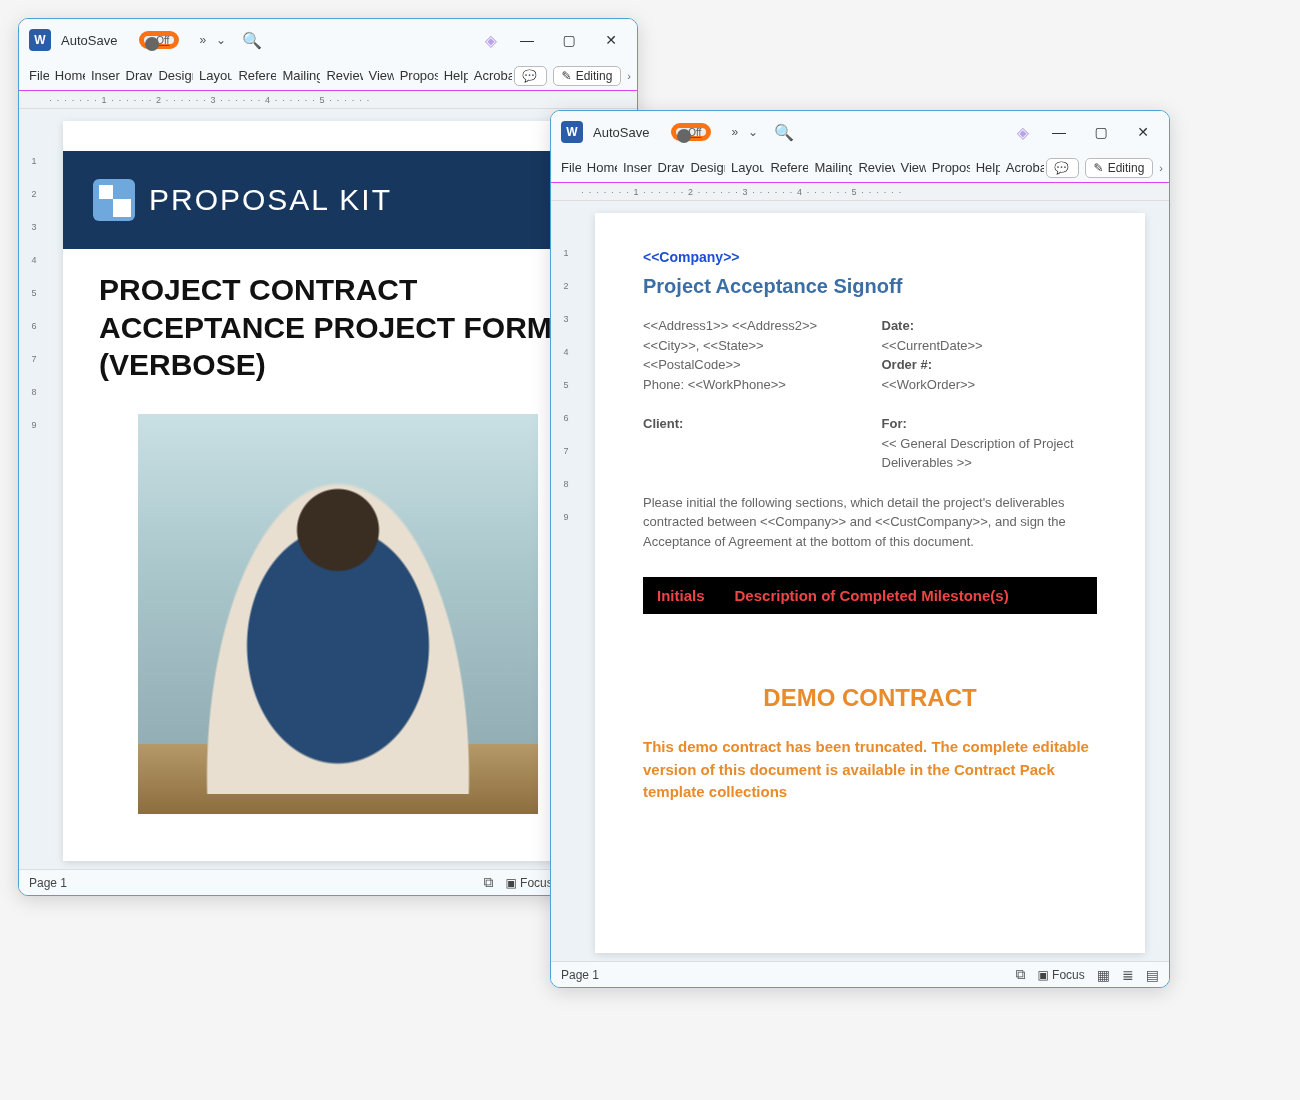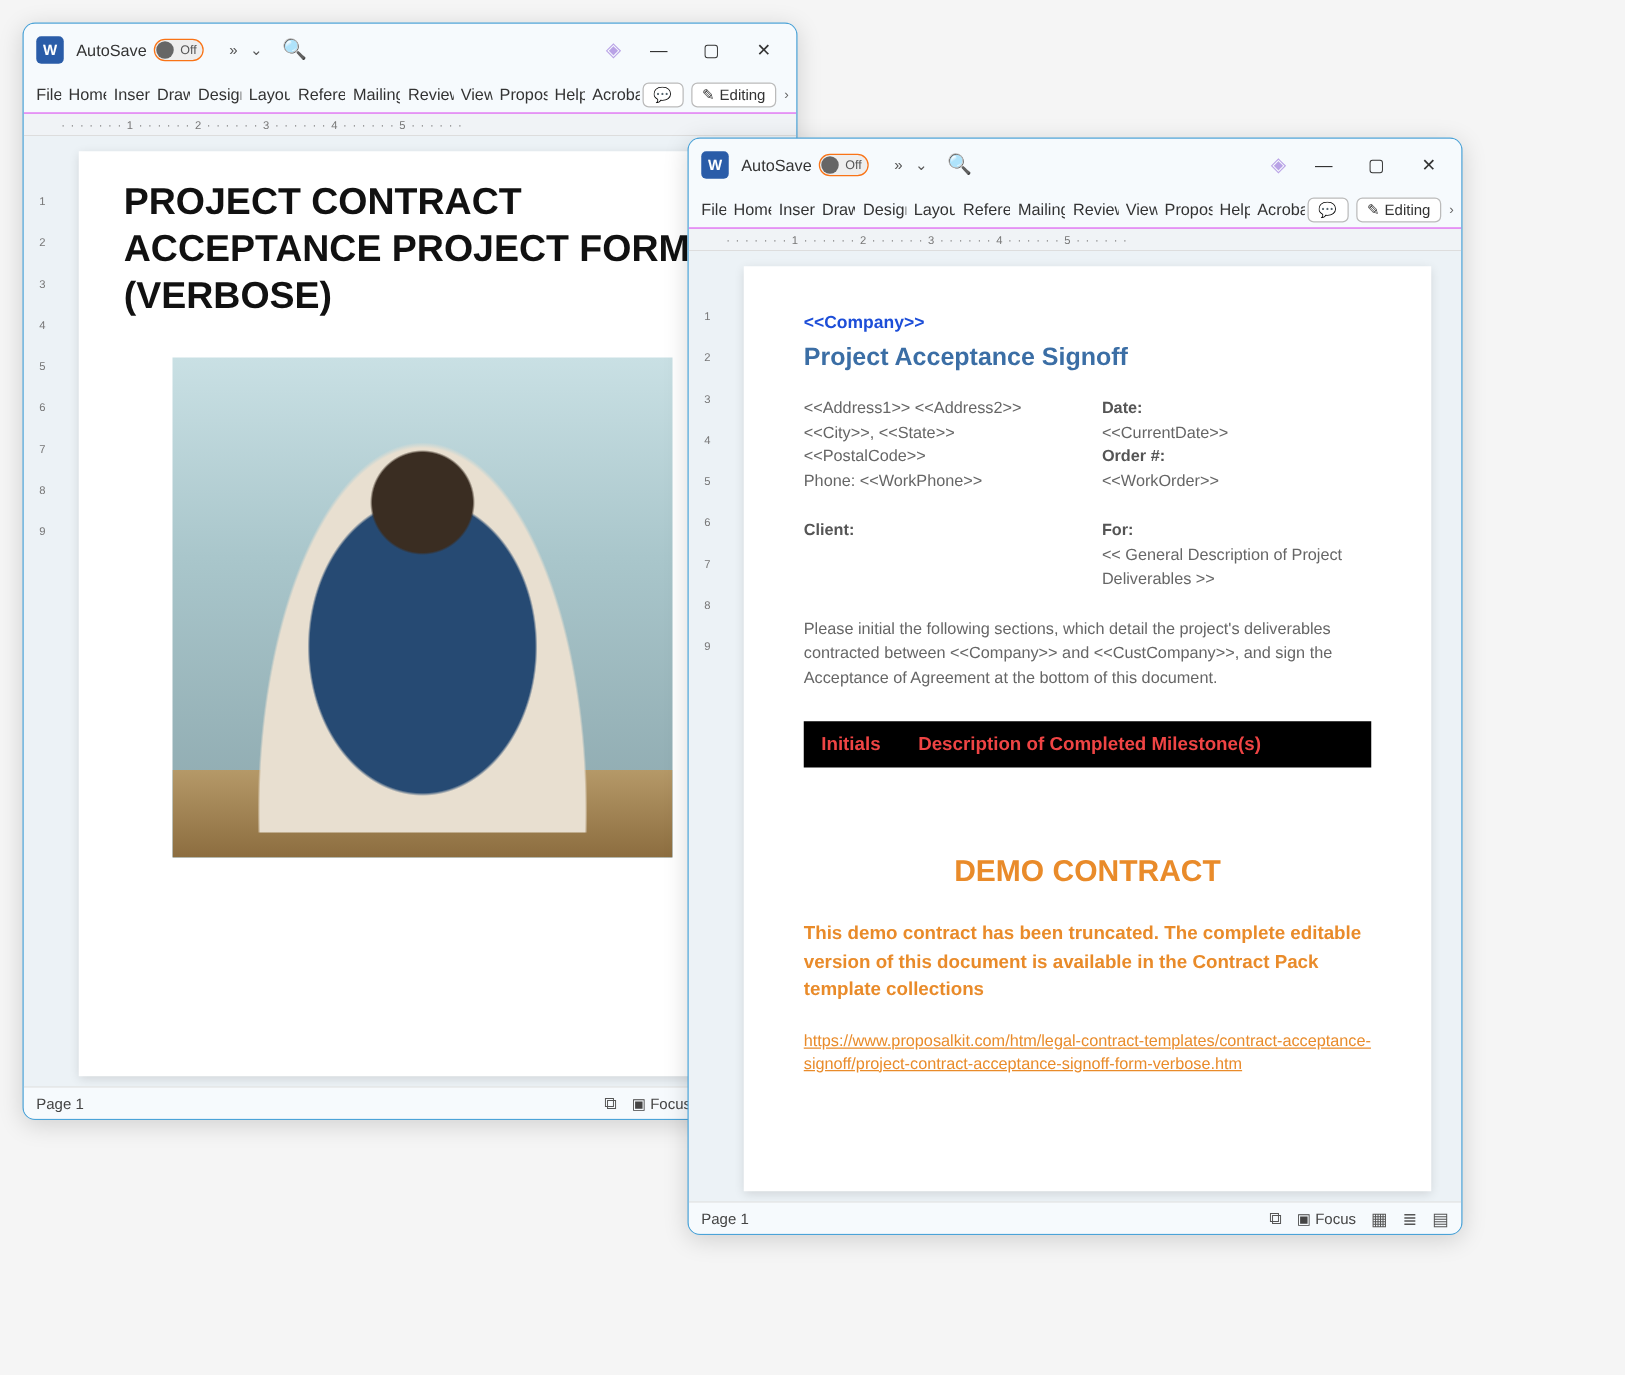--- a/index.html
+++ b/index.html
@@ -35,33 +35,34 @@
     width: 22px; height: 22px;
     background: #2a5ca8;
     border-radius: 4px;
     display: flex; align-items: center; justify-content: center;
     color: #fff; font-weight: bold; font-size: 12px;
     font-family: Arial;
   }
   .autosave {
     font-size: 13px;
     color: #333;
-    display: flex; align-items: center; gap: 6px;
+    display: flex; align-items: center; gap: 22px;
   }
   .toggle {
     width: 40px; height: 18px;
-    border: 1px solid #f97316;
+    border: 5px solid #f97316;
     border-radius: 9px;
     background: #eee;
     position: relative;
     display: flex; align-items: center;
     padding-right: 5px;
     justify-content: flex-end;
     font-size: 10px;
     color: #555;
+    text-decoration: underline;
   }
   .toggle::before {
     content: "";
     position: absolute;
     left: 1px; top: 1px;
     width: 14px; height: 14px;
     border-radius: 50%;
     background: #666;
   }
   .tb-caret { color:#555; font-size:12px; margin-left:auto; }
@@ -271,20 +272,24 @@
       <span>2</span>
       <span>3</span>
       <span>4</span>
       <span>5</span>
       <span>6</span>
       <span>7</span>
       <span>8</span>
       <span>9</span>
     </div>
     <div class="page">
+      <div class="banner">
+        <div class="banner-logo"></div>
+        <div class="banner-text">PROPOSAL KIT</div>
+      </div>
       <div class="doc-title">PROJECT CONTRACT ACCEPTANCE PROJECT FORM (VERBOSE)</div>
       <div class="artwork">
           <div class="desk"></div>
         </div>
     </div>
   </div>
   <div class="statusbar">
     <span>Page 1</span>
     <div class="right">
       <span class="sicon">⧉</span>
@@ -375,21 +380,20 @@
           <div>&lt;&lt; General Description of Project Deliverables &gt;&gt;</div>
         </div>
       </div>
       <div class="intro">Please initial the following sections, which detail the project's deliverables contracted between &lt;&lt;Company&gt;&gt; and &lt;&lt;CustCompany&gt;&gt;, and sign the Acceptance of Agreement at the bottom of this document.</div>
       <div class="black-header">
         <span>Initials</span>
         <span>Description of Completed Milestone(s)</span>
       </div>
       <div class="demo-title">DEMO CONTRACT</div>
       <div class="demo-text">This demo contract has been truncated. The complete editable version of this document is available in the Contract Pack template collections</div>
-      <div class="demo-link">https://www.proposalkit.com/htm/legal-contract-templates/contract-acceptance-signoff/project-contract-acceptance-signoff-form-verbose.htm</div>
     </div>
   </div>
   <div class="statusbar">
     <span>Page 1</span>
     <div class="right">
       <span class="sicon">⧉</span>
       <span>▣ <span>Focus</span></span>
       <span class="sicon">▦</span>
       <span class="sicon">≣</span>
       <span class="sicon">▤</span>

